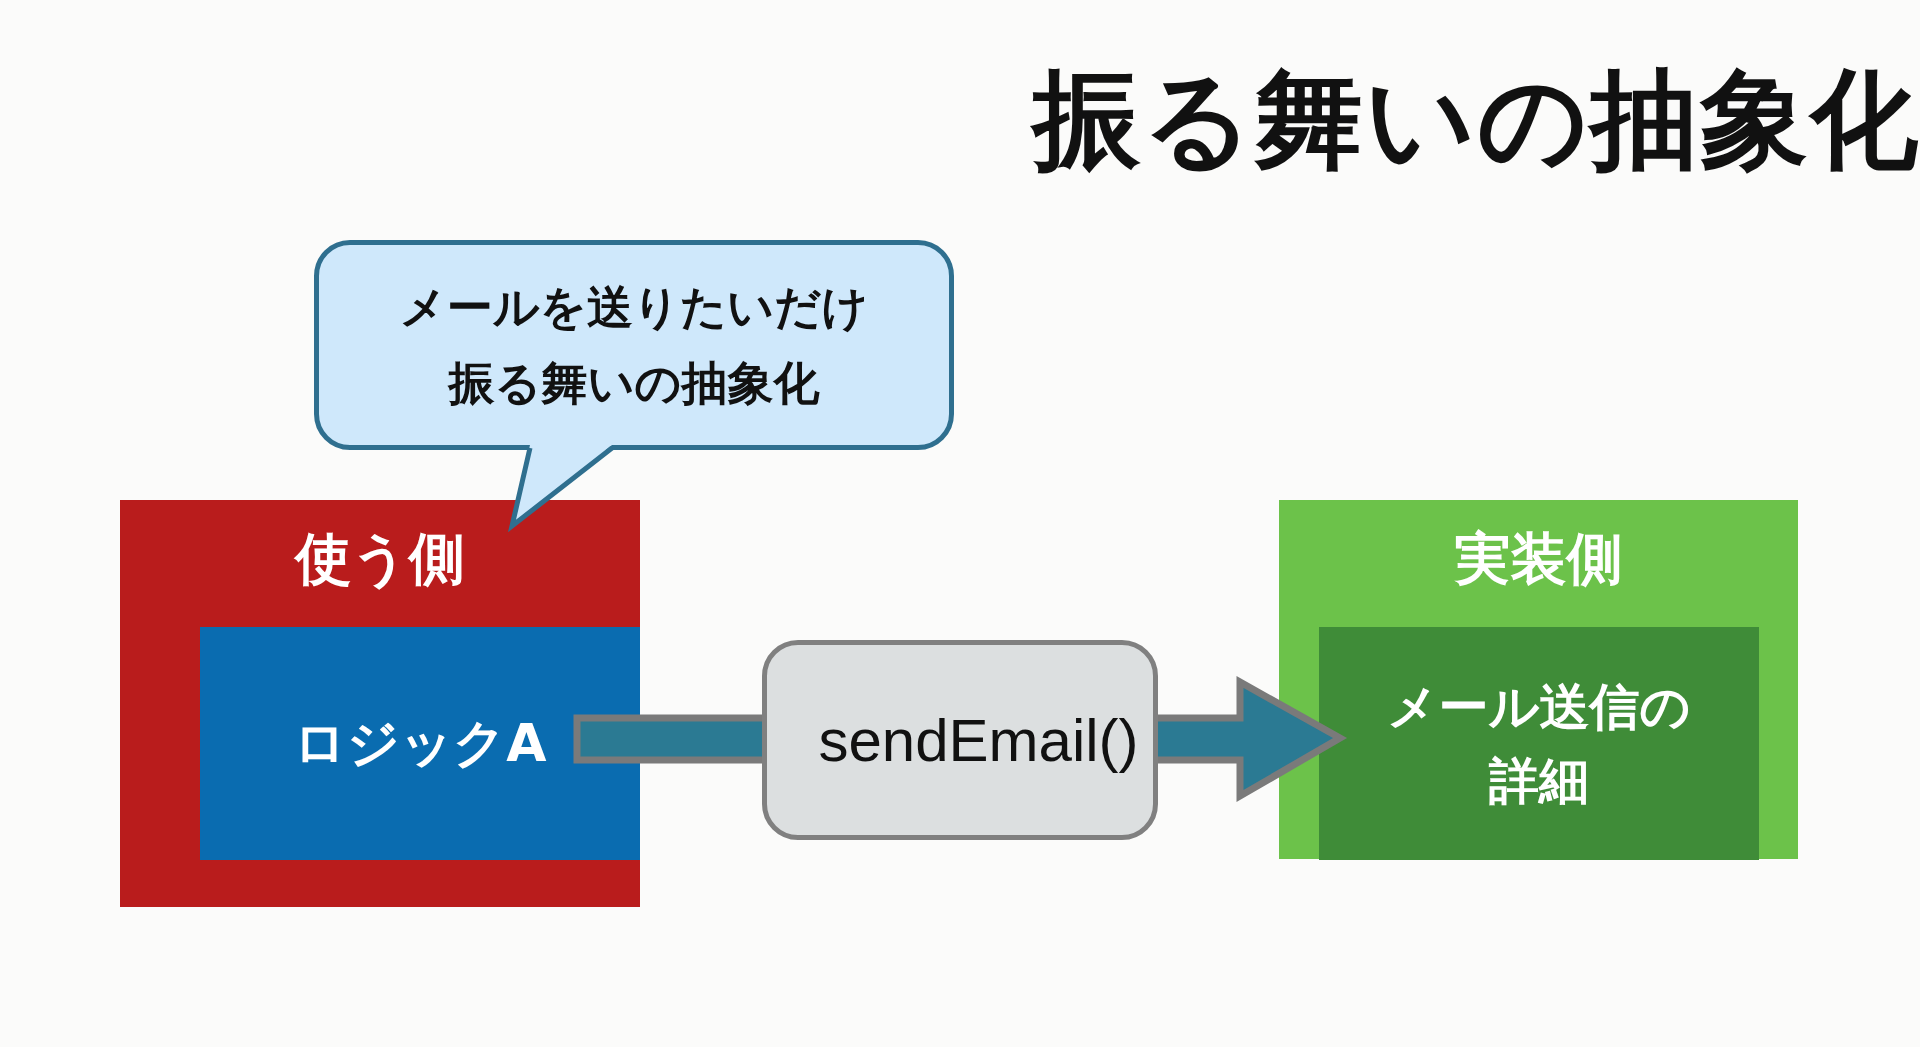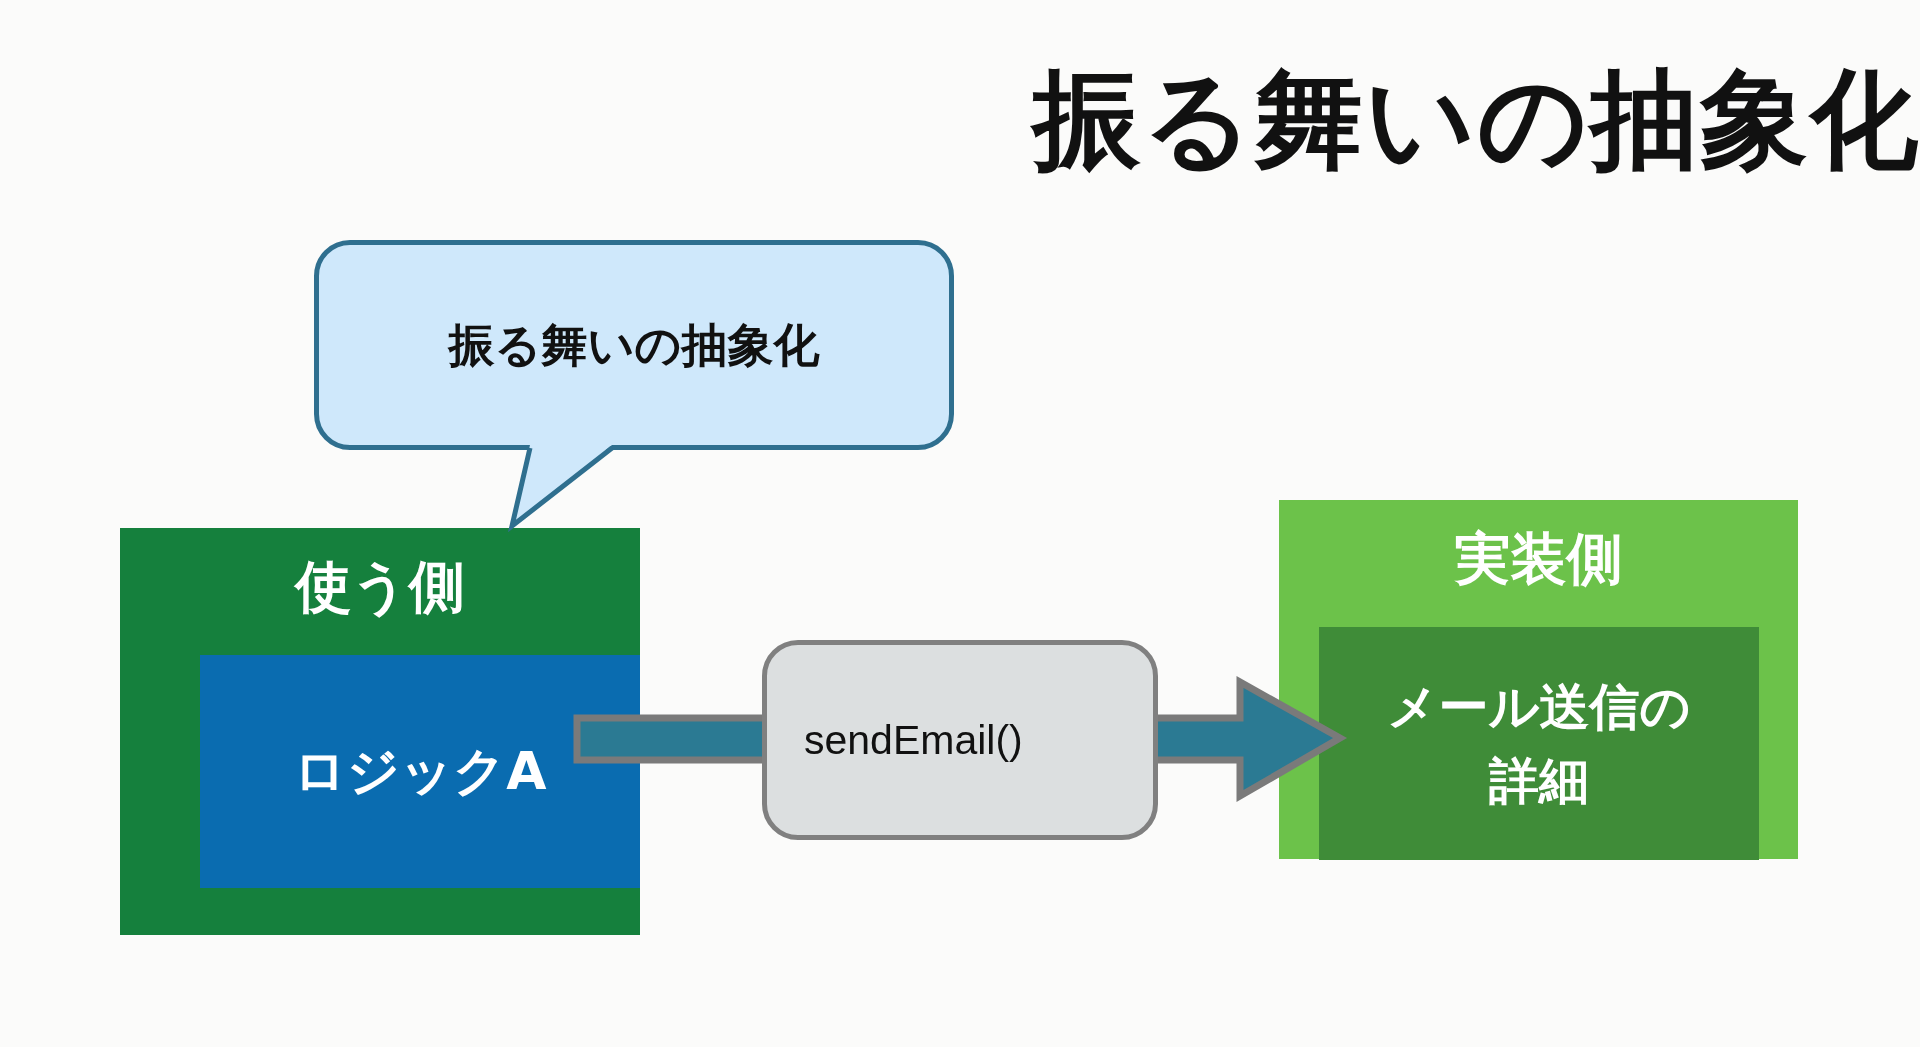--- a/index.html
+++ b/index.html
@@ -16,31 +16,31 @@
     position: absolute; left: 314px; top: 240px; width: 640px; height: 210px;
     box-sizing: border-box; background: #cfe8fb; border: 5px solid #2f6f8f;
     border-radius: 36px; display: flex; flex-direction: column;
     justify-content: center; align-items: center; z-index: 3;
   }
   .bubble-line { font-size: 46px; font-weight: bold; color: #111; line-height: 76px; }
   .tail { position: absolute; left: 0; top: 0; z-index: 4; pointer-events: none; }
   .box-outer { position: absolute; box-sizing: border-box; }
   .box-inner { position: absolute; display: flex; justify-content: center; align-items: center; text-align: center; color: #fff; font-weight: bold; }
   .box-label { position: absolute; left: 0; width: 100%; text-align: center; color: #fff; font-weight: bold; font-size: 56px; }
-  #user-box { left: 120px; top: 528px; width: 520px; height: 407px; background: #15803d; }
+  #user-box { left: 120px; top: 500px; width: 520px; height: 407px; background: #b91c1c; }
   #user-box .box-inner { left: 40px; top: 127px; width: 440px; height: 233px; background: #0a6cb0; font-size: 52px; margin-left: 40px; }
   #impl-box { left: 1279px; top: 500px; width: 519px; height: 359px; background: #6cc24a; }
   #impl-box .box-inner { left: 40px; top: 127px; width: 440px; height: 233px; background: #3f8c38; font-size: 50px; line-height: 74px; text-align: center; }
   .box-label { top: 22px; }
   .arrow { position: absolute; left: 0; top: 0; z-index: 2; }
   .iface {
     position: absolute; left: 762px; top: 640px; width: 396px; height: 200px;
     box-sizing: border-box; background: #dcdfe0; border: 5px solid #808080;
-    border-radius: 36px; display: flex; align-items: center;
-    font-family: "Liberation Sans", sans-serif; font-size: 41px; color: #111; z-index: 3; padding-left: 37px;
+    border-radius: 36px; display: flex; justify-content: center; align-items: center;
+    font-family: "Liberation Sans", sans-serif; font-size: 60px; color: #111; z-index: 3; padding-left: 37px;
   }
 </style>
 </head>
 <body>
 
 <div class="title">振る舞いの抽象化</div>
 
 <div id="user-box" class="box-outer">
   <div class="box-label">使う側</div>
   <div class="box-inner">
@@ -60,18 +60,19 @@
 
 <svg class="arrow" width="1920" height="1047">
   <polygon points="577,718 1240,718 1240,682 1340,738 1240,796 1240,760 577,760" fill="#2b7a93" stroke="#7a7a7a" stroke-width="7" stroke-linejoin="miter"></polygon>
 </svg>
 
 <div class="iface">
   <span>sendEmail()</span>
 </div>
 
 <div class="bubble">
+  <div class="bubble-line">メールを送りたいだけ</div>
   <div class="bubble-line">振る舞いの抽象化</div>
 </div>
 <svg class="tail" width="1920" height="1047">
   <polygon points="530,445 612,445 512,526" fill="#cfe8fb" stroke="none"></polygon>
   <polyline points="530,448 512,526 612,448" fill="none" stroke="#2f6f8f" stroke-width="5" stroke-linejoin="miter"></polyline>
 </svg>
 
 </body></html>

